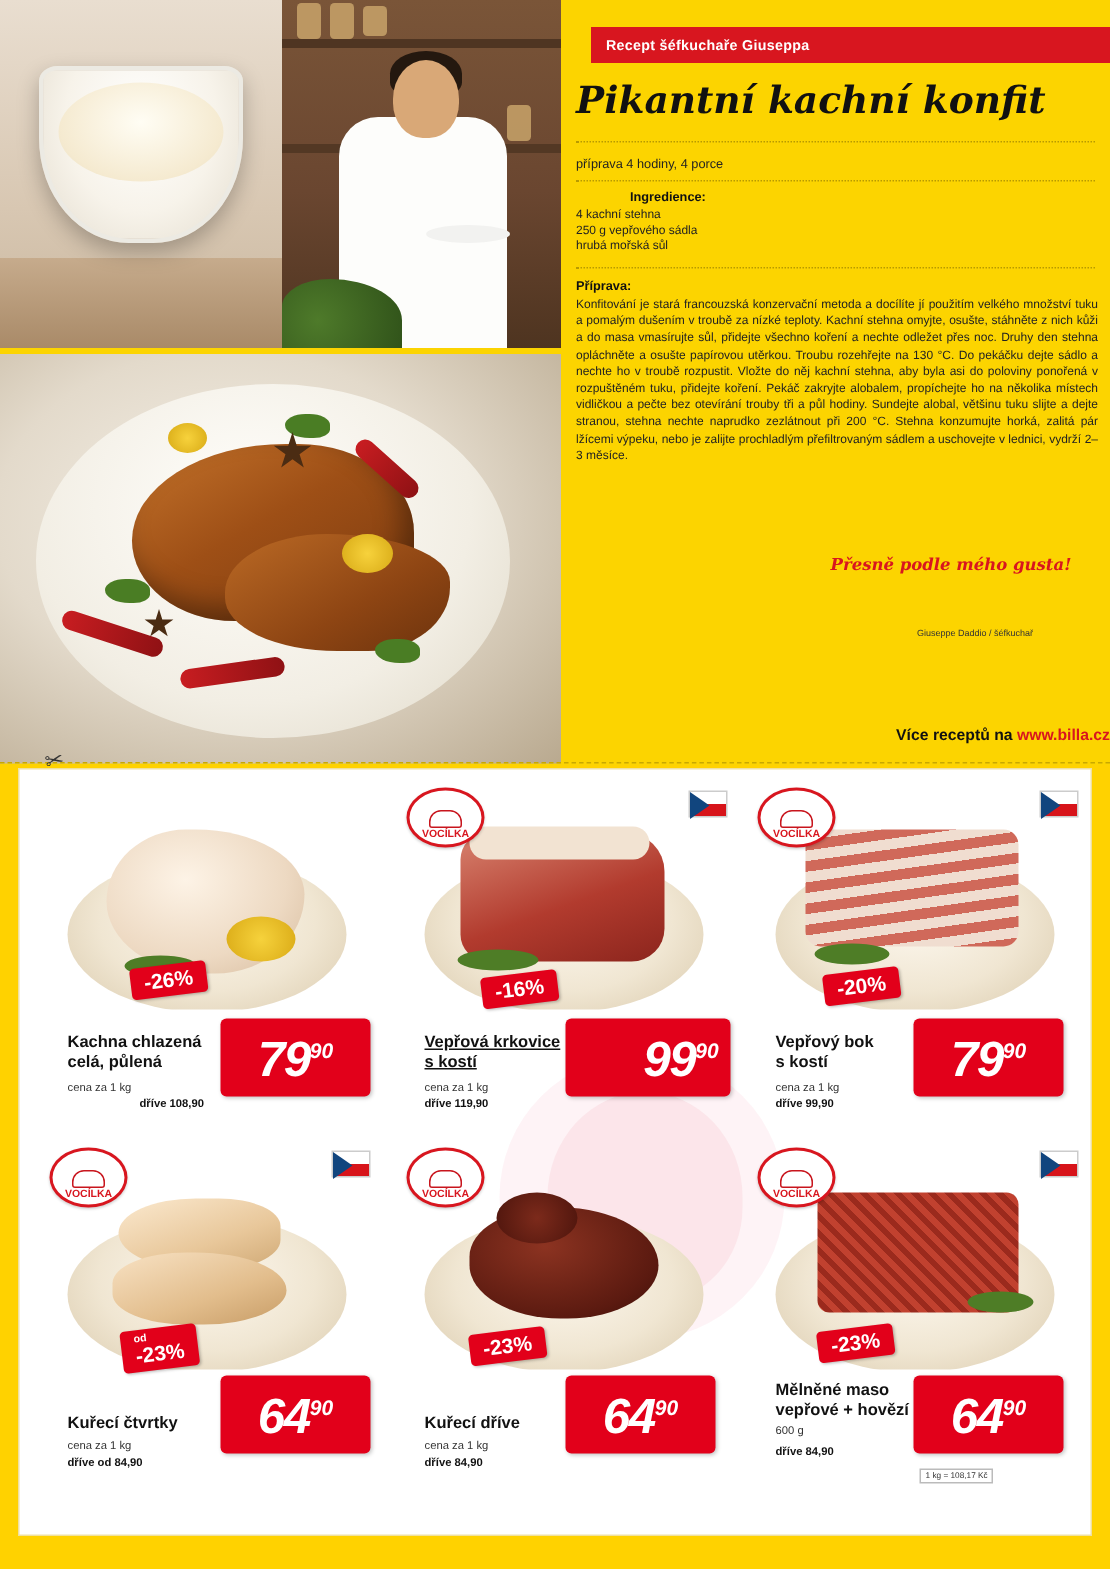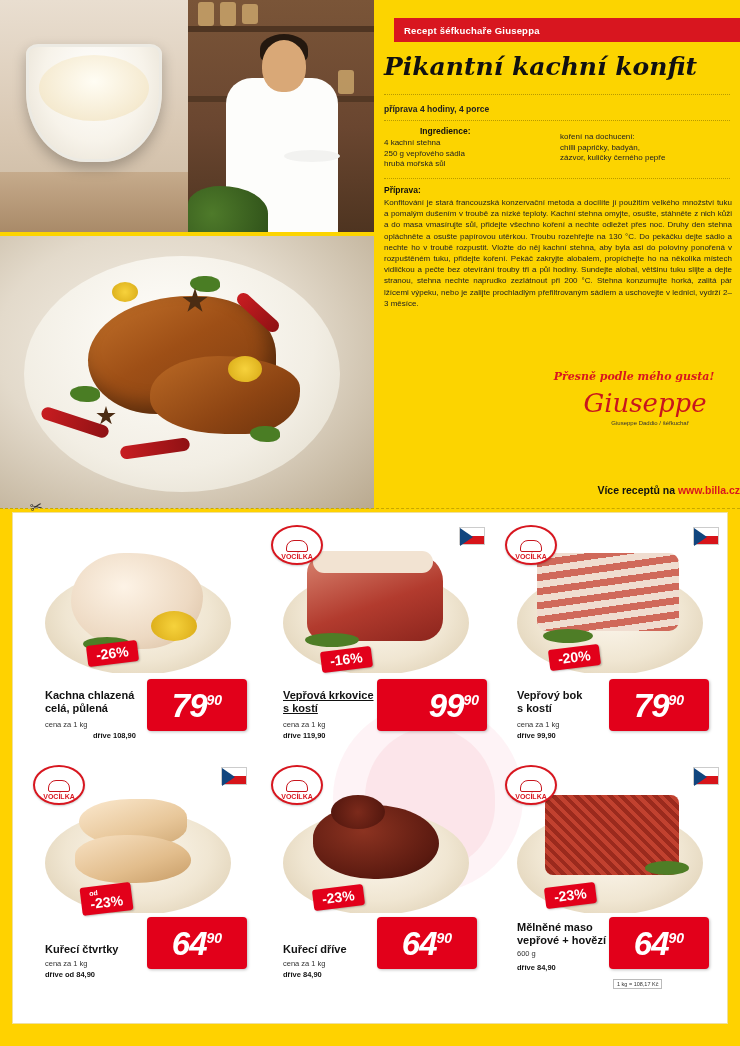--- a/index.html
+++ b/index.html
@@ -108,21 +108,21 @@
     position:absolute; left:20px; top:18px; width:354px; height:24px;
     background:#d8161f; color:#fff; font-size:9.5px; font-weight:bold;
     display:flex; align-items:center; padding-left:10px; letter-spacing:.2px;
   }
   .recipe-title {
     position:absolute; left:10px; top:52px; width:350px;
     font-family:"DejaVu Serif", serif; font-style:italic; font-weight:bold;
     font-size:25px; color:#111;
   }
   .dotline { position:absolute; left:10px; width:346px; border-top:1px dotted #b89a00; }
-  .recipe-sub { position:absolute; left:10px; top:104px; font-size:8.5px; color:#222;font-weight:bold; }
+  .recipe-sub { position:absolute; left:10px; top:104px; font-size:8.5px; color:#222; }
   .ing-head { position:absolute; left:10px; top:126px; font-size:8.5px; font-weight:bold; color:#111;padding-left:36px; }
   .ing-col1 { position:absolute; left:10px; top:138px; font-size:8px; color:#222; line-height:10.5px; }
   .ing-col2 { position:absolute; left:186px; top:132px; font-size:8px; color:#222; line-height:10.5px; }
   .prep-head { position:absolute; left:10px; top:185px; font-size:8.5px; font-weight:bold; color:#111; }
   .prep-body { position:absolute; left:10px; top:197px; width:348px; font-size:8px; color:#222; line-height:11.2px; text-align:justify; }
   .gusto {
     position:absolute; left:162px; top:370px; width:196px; text-align:center;
     font-family:"DejaVu Serif", serif; font-style:italic; font-weight:bold;
     font-size:11px; color:#d8161f;
   }
@@ -249,28 +249,24 @@
     <div class="recipe">
       <div class="recipe-banner">Recept šéfkuchaře Giuseppa</div>
       <div class="recipe-title">Pikantní kachní konfit</div>
       <div class="dotline" style="top:94px;"></div>
       <div class="recipe-sub">příprava 4 hodiny, 4 porce</div>
       <div class="dotline" style="top:120px;"></div>
       <div class="ing-head">Ingredience:</div>
       <div class="ing-col1" style="white-space:pre-line;">4 kachní stehna
 250 g vepřového sádla
 hrubá mořská sůl</div>
-      <div class="ing-col2" style="white-space:pre-line;">koření na dochucení:
-chilli papričky, badyán,
-zázvor, kuličky černého pepře</div>
       <div class="dotline" style="top:178px;"></div>
       <div class="prep-head">Příprava:</div>
       <div class="prep-body">Konfitování je stará francouzská konzervační metoda a docílíte jí použitím velkého množství tuku a pomalým dušením v troubě za nízké teploty. Kachní stehna omyjte, osušte, stáhněte z nich kůži a do masa vmasírujte sůl, přidejte všechno koření a nechte odležet přes noc. Druhy den stehna opláchněte a osušte papírovou utěrkou. Troubu rozehřejte na 130 °C. Do pekáčku dejte sádlo a nechte ho v troubě rozpustit. Vložte do něj kachní stehna, aby byla asi do poloviny ponořená v rozpuštěném tuku, přidejte koření. Pekáč zakryjte alobalem, propíchejte ho na několika místech vidličkou a pečte bez otevírání trouby tři a půl hodiny. Sundejte alobal, většinu tuku slijte a dejte stranou, stehna nechte naprudko zezlátnout při 200 °C. Stehna konzumujte horká, zalitá pár lžícemi výpeku, nebo je zalijte prochladlým přefiltrovaným sádlem a uschovejte v lednici, vydrží 2–3 měsíce.</div>
       <div class="gusto">Přesně podle mého gusta!</div>
-      <div class="signature">Giuseppe</div>
       <div class="sig-caption">Giuseppe Daddio / šéfkuchař</div>
       <div class="more-recipes">
         <span>Více receptů na </span><span class="url">www.billa.cz</span>
       </div>
     </div>
   </div>
 
   <div class="cut-line"></div>
   <div class="scissors">✂</div>
 

